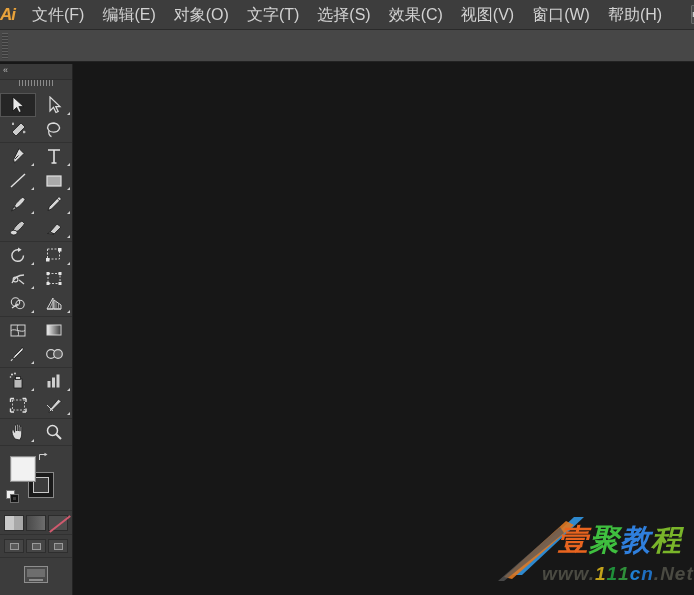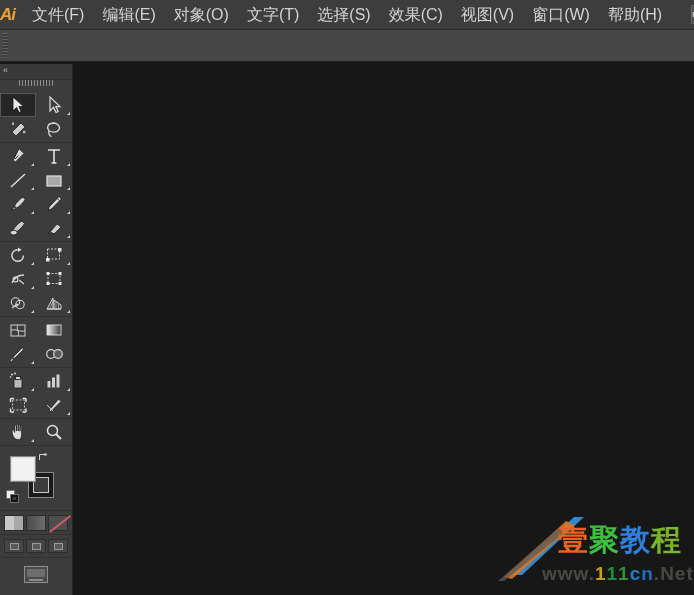--- a/index.html
+++ b/index.html
@@ -217,20 +217,21 @@
     position: absolute; left: 74px; top: 62px;
     width: 620px; height: 533px;
     background: #171717;
   }
 
   
   .watermark {
     position: absolute; left: 490px; top: 505px;
     width: 204px; height: 90px;
     pointer-events: none;
+    font-style: italic;
   }
   .wm-swoosh { position:absolute; left: 4px; top: 6px; width: 105px; height: 72px; }
   .wm-cn {
     position: absolute; left: 68px; top: 20px;
     font-size: 30px; font-weight: bold;
     font-family: "DejaVu Sans", "Liberation Sans", sans-serif;
     letter-spacing: 1px;
     line-height: 1;
     white-space: nowrap;
   }

